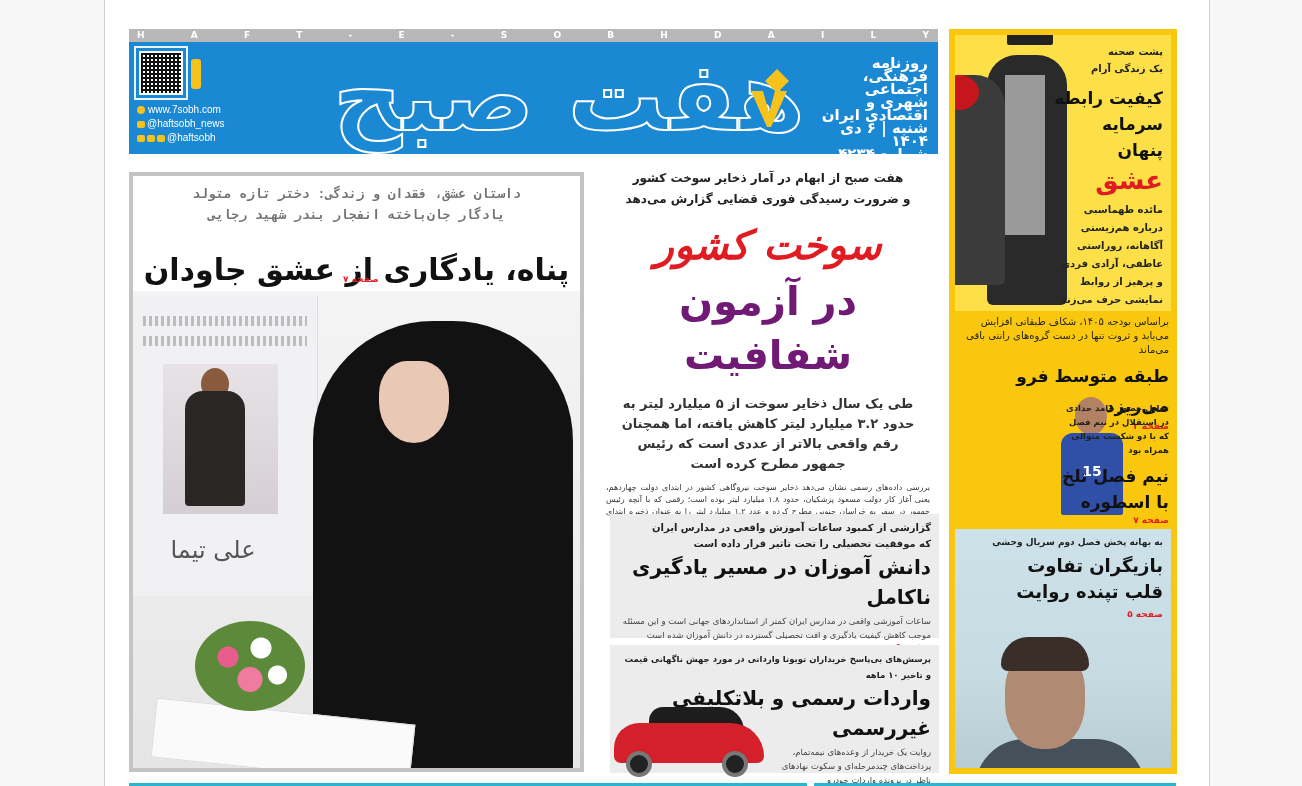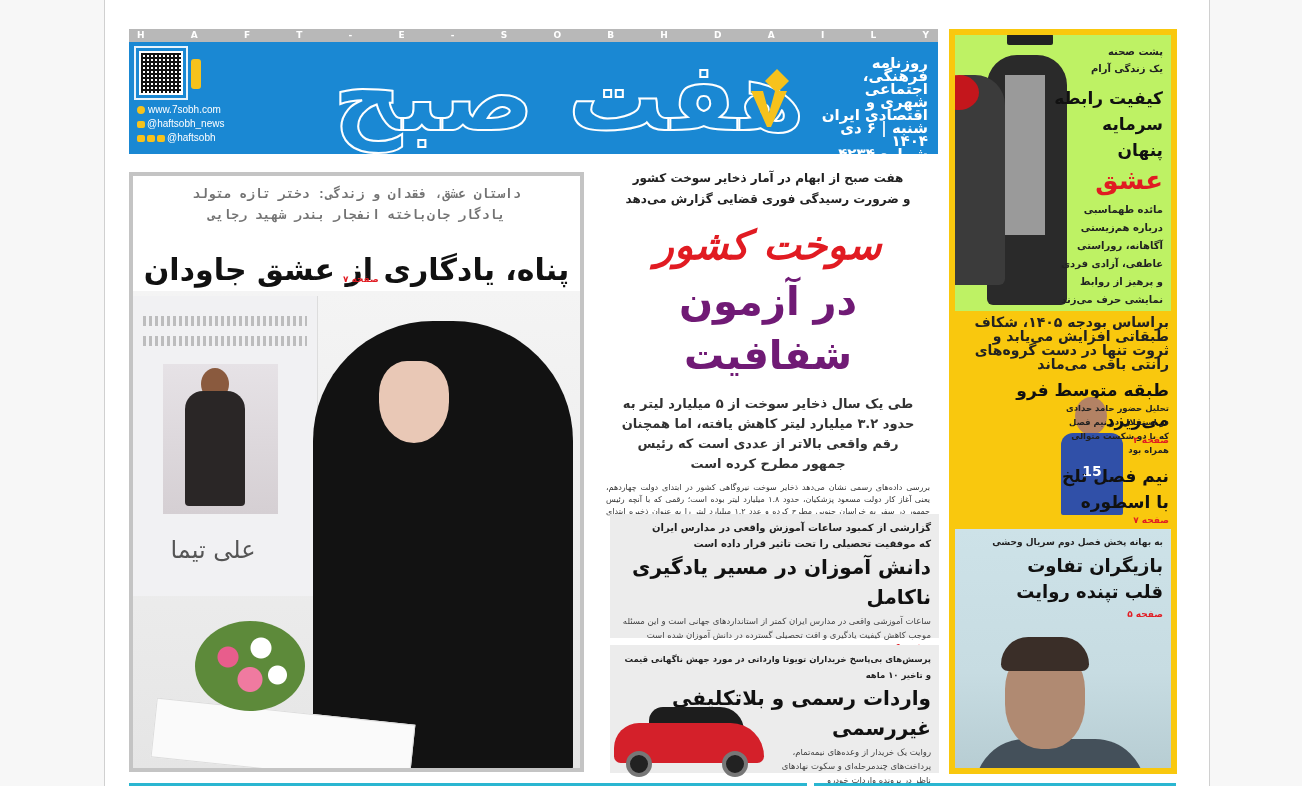--- a/index.html
+++ b/index.html
@@ -84,34 +84,34 @@
   .box-title { font-size: 20px; font-weight: bold; color: #111; line-height: 30px; }
   .box-body { font-size: 8.5px; color: #444; line-height: 14px; margin-top: 2px; }
   .box2 .box-body { width: 150px; }
   .car { position: absolute; left: 4px; bottom: -4px; width: 150px; height: 72px; direction: ltr; }
   .car .body { position: absolute; left: 0; top: 18px; width: 150px; height: 40px; background: #d4202a; border-radius: 30px 40px 8px 8px; }
   .car .roof { position: absolute; left: 35px; top: 2px; width: 95px; height: 24px; background: #1d1d1d; border-radius: 14px 24px 0 0; }
   .car .w1, .car .w2 { position: absolute; top: 46px; width: 26px; height: 26px; background: #222; border: 4px solid #777; border-radius: 50%; }
   .car .w1 { left: 12px; } .car .w2 { left: 108px; }
   
   .right { position: absolute; left: 844px; top: 29px; width: 228px; height: 745px; background: #f9c80e; }
-  .r-top { position: absolute; left: 6px; top: 6px; right: 6px; height: 276px; background: #bef264; overflow: hidden; }
+  .r-top { position: absolute; left: 6px; top: 6px; right: 6px; height: 276px; background: #fde047; overflow: hidden; }
   .r-people { position: absolute; left: -30px; top: -20px; width: 160px; height: 300px; }
   .r-people .p1 { position: absolute; left: 10px; top: 60px; width: 70px; height: 210px; background: #3b3b3b; border-radius: 30px 30px 6px 6px; }
   .r-people .scarf { position: absolute; left: 14px; top: 60px; width: 40px; height: 35px; background: #c4161c; border-radius: 50%; }
   .r-people .p2 { position: absolute; left: 62px; top: 40px; width: 80px; height: 250px; background: #2a2a2a; border-radius: 30px 30px 6px 6px; }
   .r-people .grey { position: absolute; left: 80px; top: 60px; width: 40px; height: 160px; background: #9a9a9a; }
   .r-people .hat { position: absolute; left: 82px; top: 10px; width: 46px; height: 20px; background: #222; border-radius: 12px 12px 2px 2px; }
   .r-text { position: absolute; right: 8px; top: 8px; width: 110px; direction: rtl; text-align: right; }
   .r-kicker { font-size: 10px; font-weight: bold; color: #222; line-height: 17px; }
   .r-title { font-size: 17px; font-weight: bold; color: #111; line-height: 26px; margin-top: 8px; }
   .r-title-red { font-size: 26px; font-weight: bold; color: #e11b22; line-height: 34px; }
   .r-body { font-size: 10px; font-weight: bold; color: #222; line-height: 18px; margin-top: 4px; }
   .r-mid { position: absolute; left: 8px; right: 8px; top: 286px; direction: rtl; text-align: right; }
-  .r-mid .k { font-size: 14px; font-weight: bold; color: #222; line-height: 14px; text-align: right; }
+  .r-mid .k { font-size: 10px; font-weight: normal; color: #222; line-height: 14px; text-align: right; }
   .r-mid .t { font-size: 17px; font-weight: bold; color: #111; line-height: 30px; margin-top: 4px; }
   .r-sport { position: absolute; left: 8px; right: 8px; top: 368px; height: 130px; direction: rtl; }
   .r-sport .txt { position: absolute; right: 0; top: 4px; width: 110px; text-align: right; }
   .r-sport .k { font-size: 8.5px; font-weight: bold; color: #222; line-height: 14px; }
   .r-sport .t { font-size: 17px; font-weight: bold; color: #111; line-height: 26px; margin-top: 6px; }
   .player { position: absolute; left: 100px; top: 0; width: 70px; height: 150px; direction: ltr; }
   .player .head { position: absolute; left: 18px; top: 0; width: 32px; height: 38px; background: #b38264; border-radius: 50%; }
   .player .jersey { position: absolute; left: 4px; top: 36px; width: 62px; height: 82px; background: #3050a8; border-radius: 12px 12px 2px 2px; color: #fff; font-size: 14px; font-weight: bold; text-align: center; padding-top: 30px; }
   .r-bottom { position: absolute; left: 6px; right: 6px; top: 500px; bottom: 6px; background: linear-gradient(180deg, #cde2e8 0%, #c7dce2 60%, #b7cdd3 100%); overflow: hidden; direction: rtl; }
   .r-bottom .k { font-size: 9px; font-weight: bold; color: #222; line-height: 14px; text-align: right; margin: 6px 8px 0 8px; }

